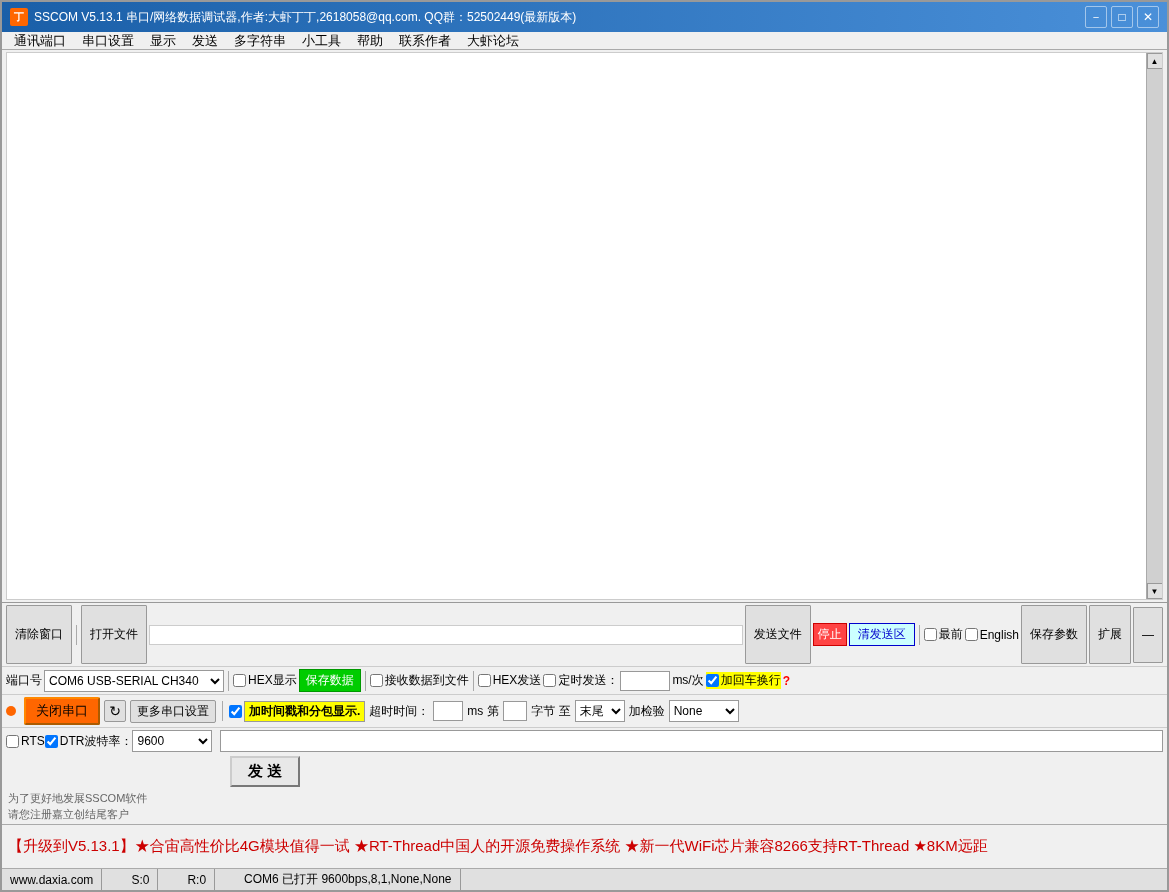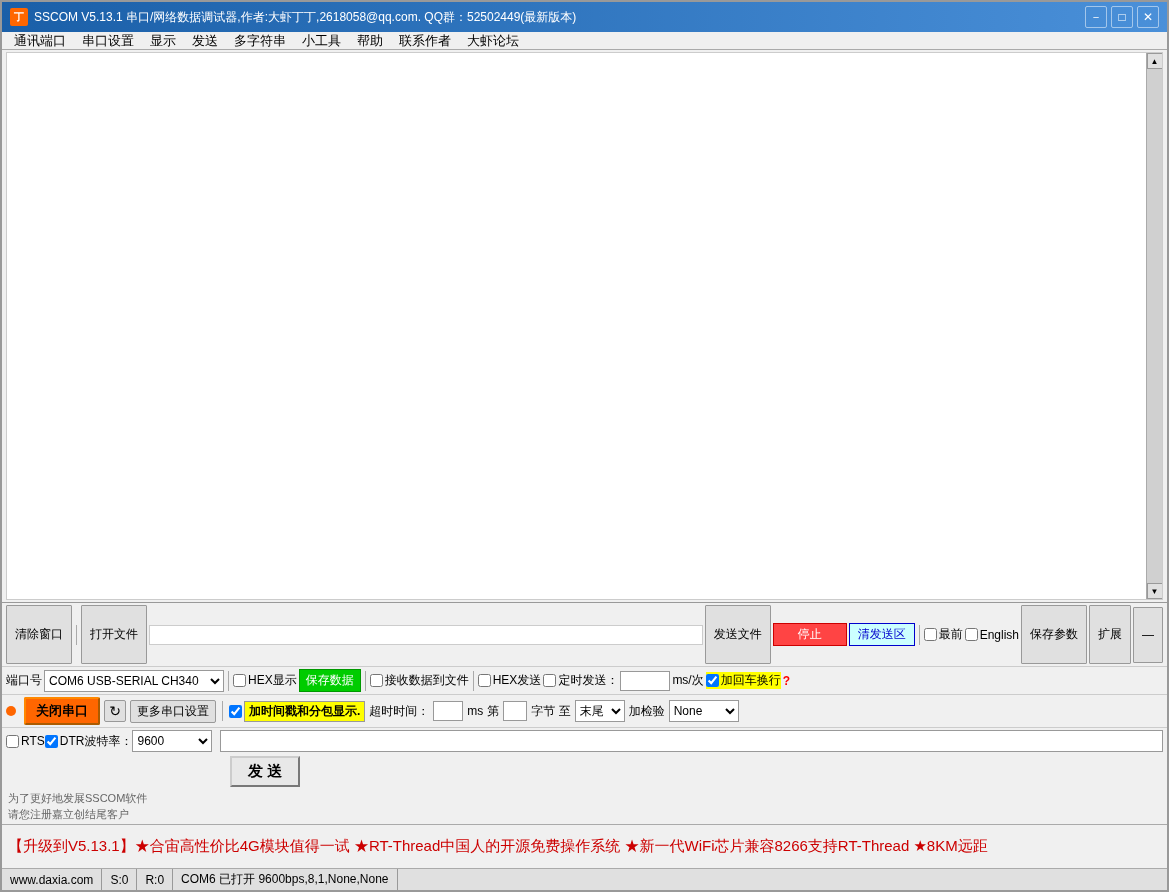--- a/index.html
+++ b/index.html
@@ -137,21 +137,21 @@
       cursor: pointer;
       font-size: 12px;
       white-space: nowrap;
       border-radius: 1px;
     }
     .btn-stop {
       background: #ff4444;
       border: 1px solid #cc0000;
       color: white;
       cursor: pointer;
-      padding: 2px 24px;
+      padding: 2px 4px;
       font-size: 12px;
     }
     .btn-send-area {
       background: #ccffff;
       border: 1px solid #0000cc;
       color: #0000cc;
       cursor: pointer;
       padding: 2px 8px;
       font-size: 12px;
     }
@@ -188,21 +188,21 @@
       align-items: center;
       padding: 2px 4px;
       gap: 4px;
       border-bottom: 1px solid #ccc;
     }
     .btn-close-port {
       background: #ff6600;
       border: 2px outset #ff8800;
       color: black;
       font-size: 13px;
-      font-weight: bold;
+      font-weight: normal;
       padding: 3px 10px;
       cursor: pointer;
       border-radius: 2px;
     }
     .refresh-btn {
       width: 22px;
       height: 22px;
       background: #e0e0e0;
       border: 1px solid #999;
       cursor: pointer;
@@ -273,20 +273,21 @@
       white-space: nowrap;
       overflow: hidden;
     }
     .status-bar {
       background: #e0e0e0;
       border-top: 1px solid #aaa;
       height: 22px;
       display: flex;
       align-items: center;
       font-size: 12px;
+      gap: 21px;
     }
     .status-item {
       padding: 0 8px;
       border-right: 1px solid #999;
       height: 100%;
       display: flex;
       align-items: center;
       white-space: nowrap;
     }
     .indicator-dot {

